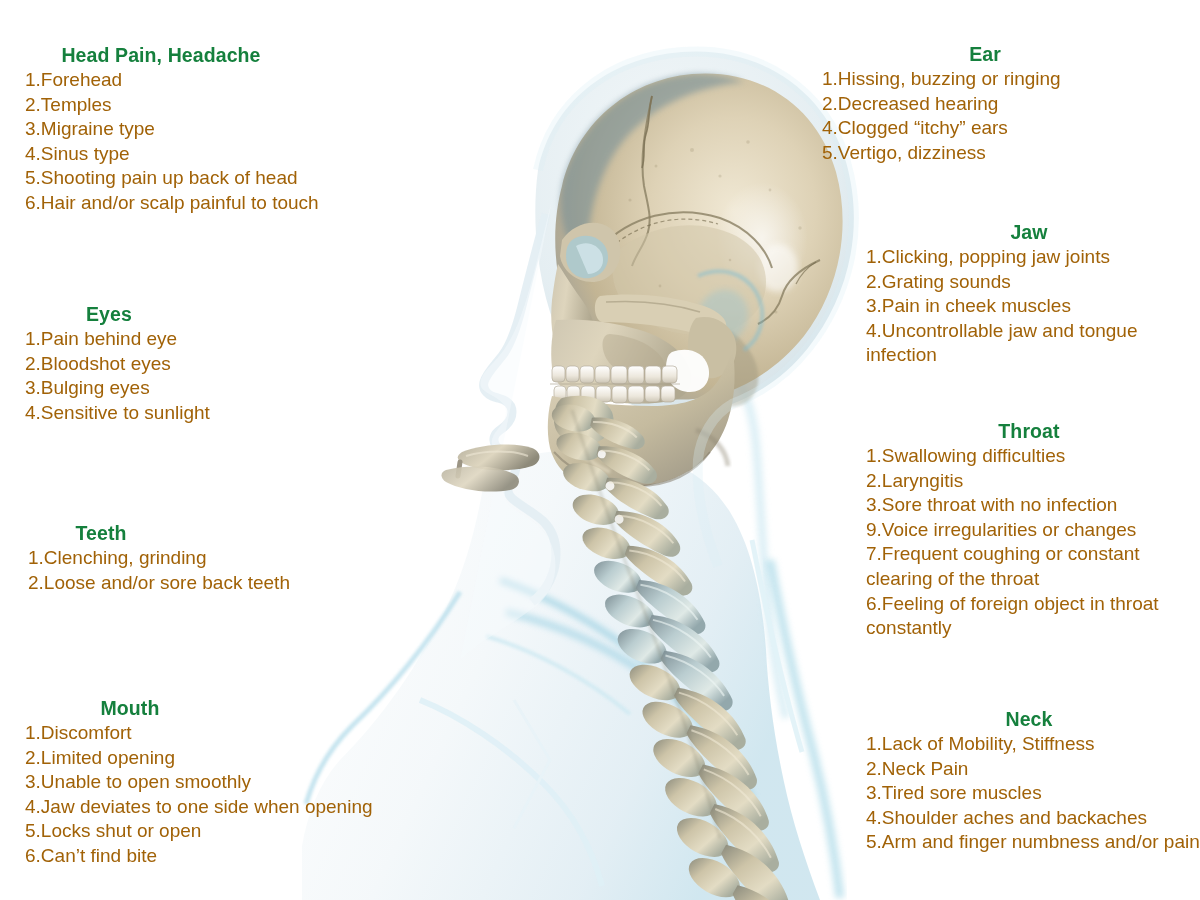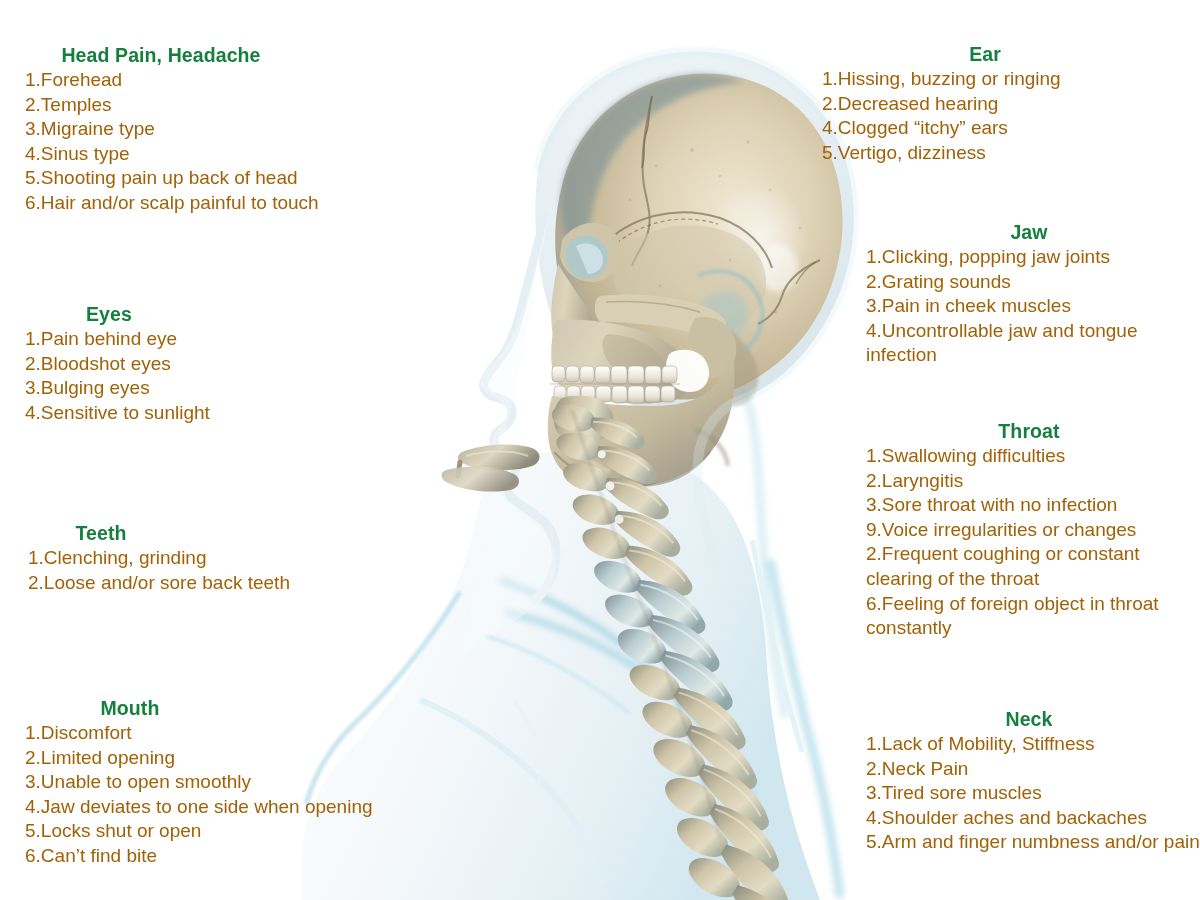--- a/index.html
+++ b/index.html
@@ -497,21 +497,21 @@
     </ol>
   </div>
 
   <div class="block right" id="blk-throat">
     <h2>Throat</h2>
     <ol>
       <li>1.Swallowing difficulties</li>
       <li>2.Laryngitis</li>
       <li>3.Sore throat with no infection</li>
       <li>9.Voice irregularities or changes</li>
-      <li>2.Frequent coughing or constant</li>
+      <li>7.Frequent coughing or constant</li>
       <li class="cont">clearing of the throat</li>
       <li>6.Feeling of foreign object in throat</li>
       <li class="cont">constantly</li>
     </ol>
   </div>
 
   <div class="block right" id="blk-neck">
     <h2>Neck</h2>
     <ol>
       <li>1.Lack of Mobility, Stiffness</li>

